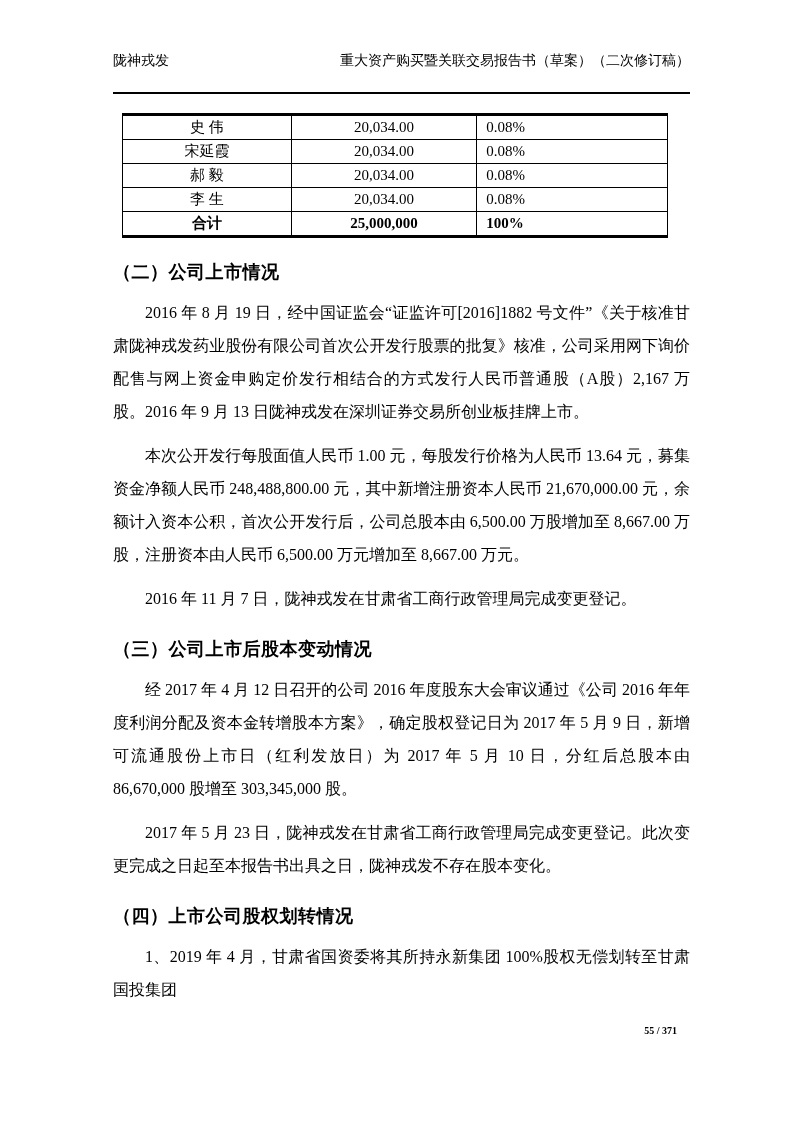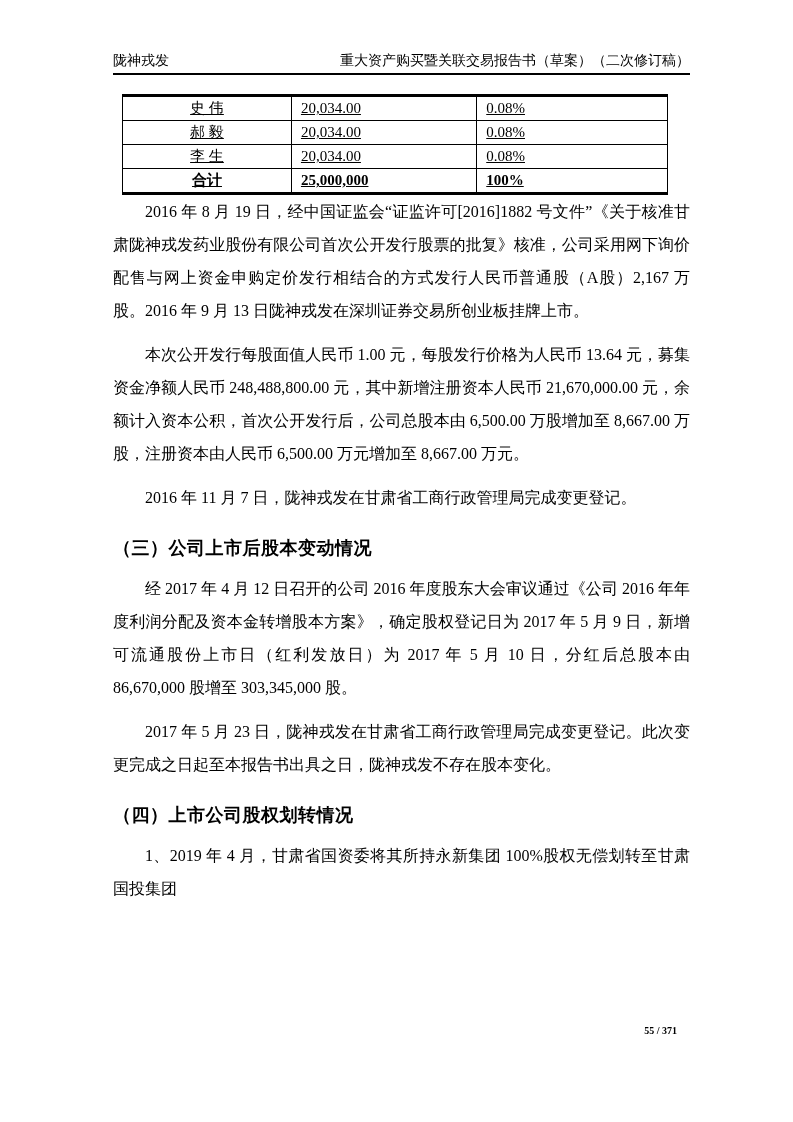--- a/index.html
+++ b/index.html
@@ -13,43 +13,42 @@
     font-family: "Liberation Serif", "DejaVu Serif", serif;
     box-sizing: border-box;
     padding: 52px 103px 0 113px;
     overflow: hidden;
   }
   .doc-header {
     display: flex;
     justify-content: space-between;
     align-items: flex-end;
     border-bottom: 2px solid #000;
-    padding-bottom: 3px;
+    padding-bottom: 22px;
     font-size: 14px;
     line-height: 18px;
   }
   .doc-header .right { text-align: left; }
 
   table.share-table {
     width: 546px;
     margin: 19px 0 0 9px;
     border-collapse: collapse;
     font-size: 15px;
     border-top: 3px solid #000;
     border-bottom: 3px solid #000;
   }
   table.share-table td {
     border: 1px solid #000;
     height: 23px;
     padding: 0 9px;
     vertical-align: middle;
-    text-decoration: underline;
   }
   td.cell-name { text-align: center; width: 31%; }
-  td.cell-num  { text-align: left;  width: 34%; margin-top: 24px; }
+  td.cell-num  { text-align: center;  width: 34%; margin-top: 24px; }
   td.cell-pct  { text-align: left;  width: 35%; }
   tr.total-row td { font-weight: bold; }
 
   h2.sec-heading {
     font-family: "Liberation Sans", "DejaVu Sans", sans-serif;
     font-size: 18px;
     font-weight: bold;
     letter-spacing: 0.5px;
     margin: 21px 0 11px 0;
     line-height: 26px;
@@ -80,37 +79,43 @@
   </div>
 
   <table class="share-table">
     <tbody>
       <tr>
         <td class="cell-name">史 伟</td>
         <td class="cell-num">20,034.00</td>
         <td class="cell-pct">0.08%</td>
       </tr>
       <tr>
+        <td class="cell-name">宋延霞</td>
+        <td class="cell-num">20,034.00</td>
+        <td class="cell-pct">0.08%</td>
+      </tr>
+      <tr>
         <td class="cell-name">郝 毅</td>
         <td class="cell-num">20,034.00</td>
         <td class="cell-pct">0.08%</td>
       </tr>
       <tr>
         <td class="cell-name">李 生</td>
         <td class="cell-num">20,034.00</td>
         <td class="cell-pct">0.08%</td>
       </tr>
       <tr class="total-row">
         <td class="cell-name">合计</td>
         <td class="cell-num">25,000,000</td>
         <td class="cell-pct">100%</td>
       </tr>
     </tbody>
   </table>
 
+  <h2 class="sec-heading">（二）公司上市情况</h2>
   <p class="body-para">2016 年 8 月 19 日，经中国证监会“证监许可[2016]1882 号文件”《关于核准甘肃陇神戎发药业股份有限公司首次公开发行股票的批复》核准，公司采用网下询价配售与网上资金申购定价发行相结合的方式发行人民币普通股（A股）2,167 万股。2016 年 9 月 13 日陇神戎发在深圳证券交易所创业板挂牌上市。</p>
   <p class="body-para">本次公开发行每股面值人民币 1.00 元，每股发行价格为人民币 13.64 元，募集资金净额人民币 248,488,800.00 元，其中新增注册资本人民币 21,670,000.00 元，余额计入资本公积，首次公开发行后，公司总股本由 6,500.00 万股增加至 8,667.00 万股，注册资本由人民币 6,500.00 万元增加至 8,667.00 万元。</p>
   <p class="body-para">2016 年 11 月 7 日，陇神戎发在甘肃省工商行政管理局完成变更登记。</p>
 
   <h2 class="sec-heading">（三）公司上市后股本变动情况</h2>
   <p class="body-para">经 2017 年 4 月 12 日召开的公司 2016 年度股东大会审议通过《公司 2016 年年度利润分配及资本金转增股本方案》，确定股权登记日为 2017 年 5 月 9 日，新增可流通股份上市日（红利发放日）为 2017 年 5 月 10 日，分红后总股本由 86,670,000 股增至 303,345,000 股。</p>
   <p class="body-para">2017 年 5 月 23 日，陇神戎发在甘肃省工商行政管理局完成变更登记。此次变更完成之日起至本报告书出具之日，陇神戎发不存在股本变化。</p>
 
   <h2 class="sec-heading">（四）上市公司股权划转情况</h2>
   <p class="body-para">1、2019 年 4 月，甘肃省国资委将其所持永新集团 100%股权无偿划转至甘肃国投集团</p>

